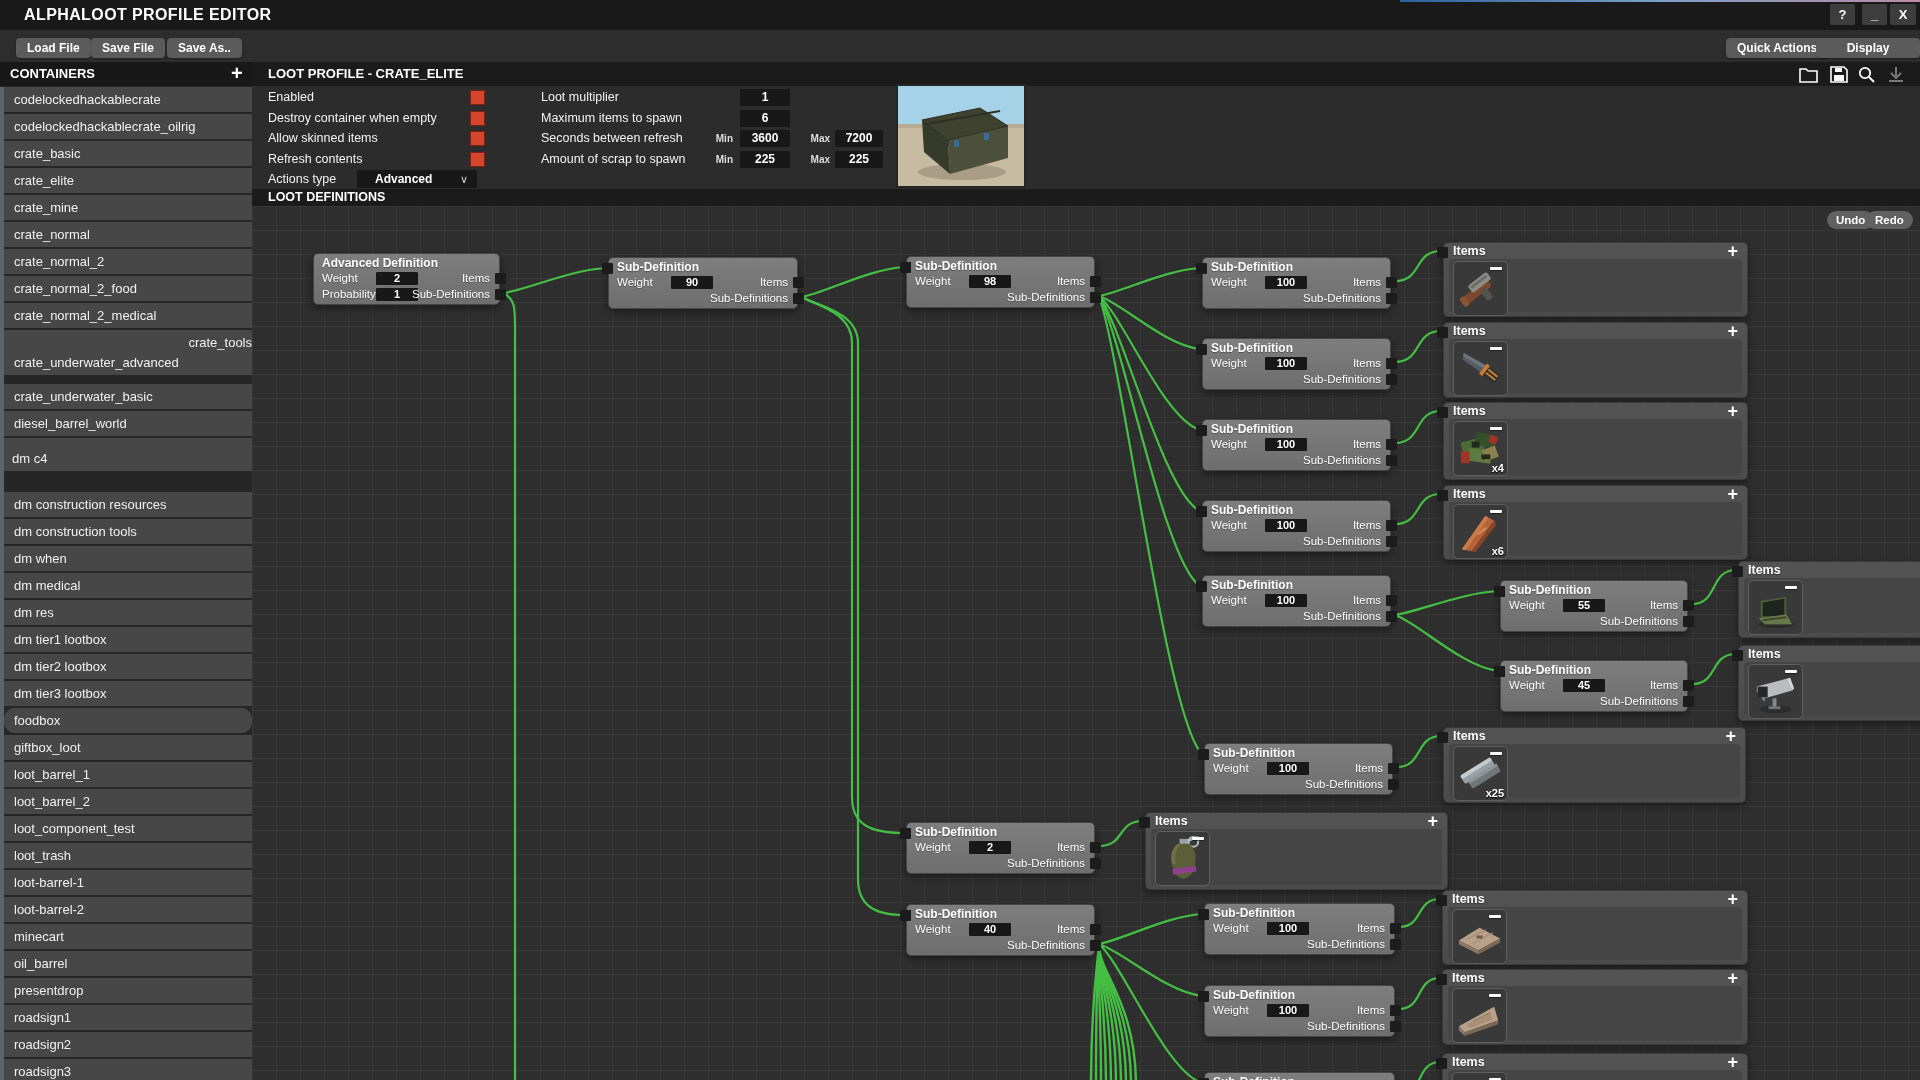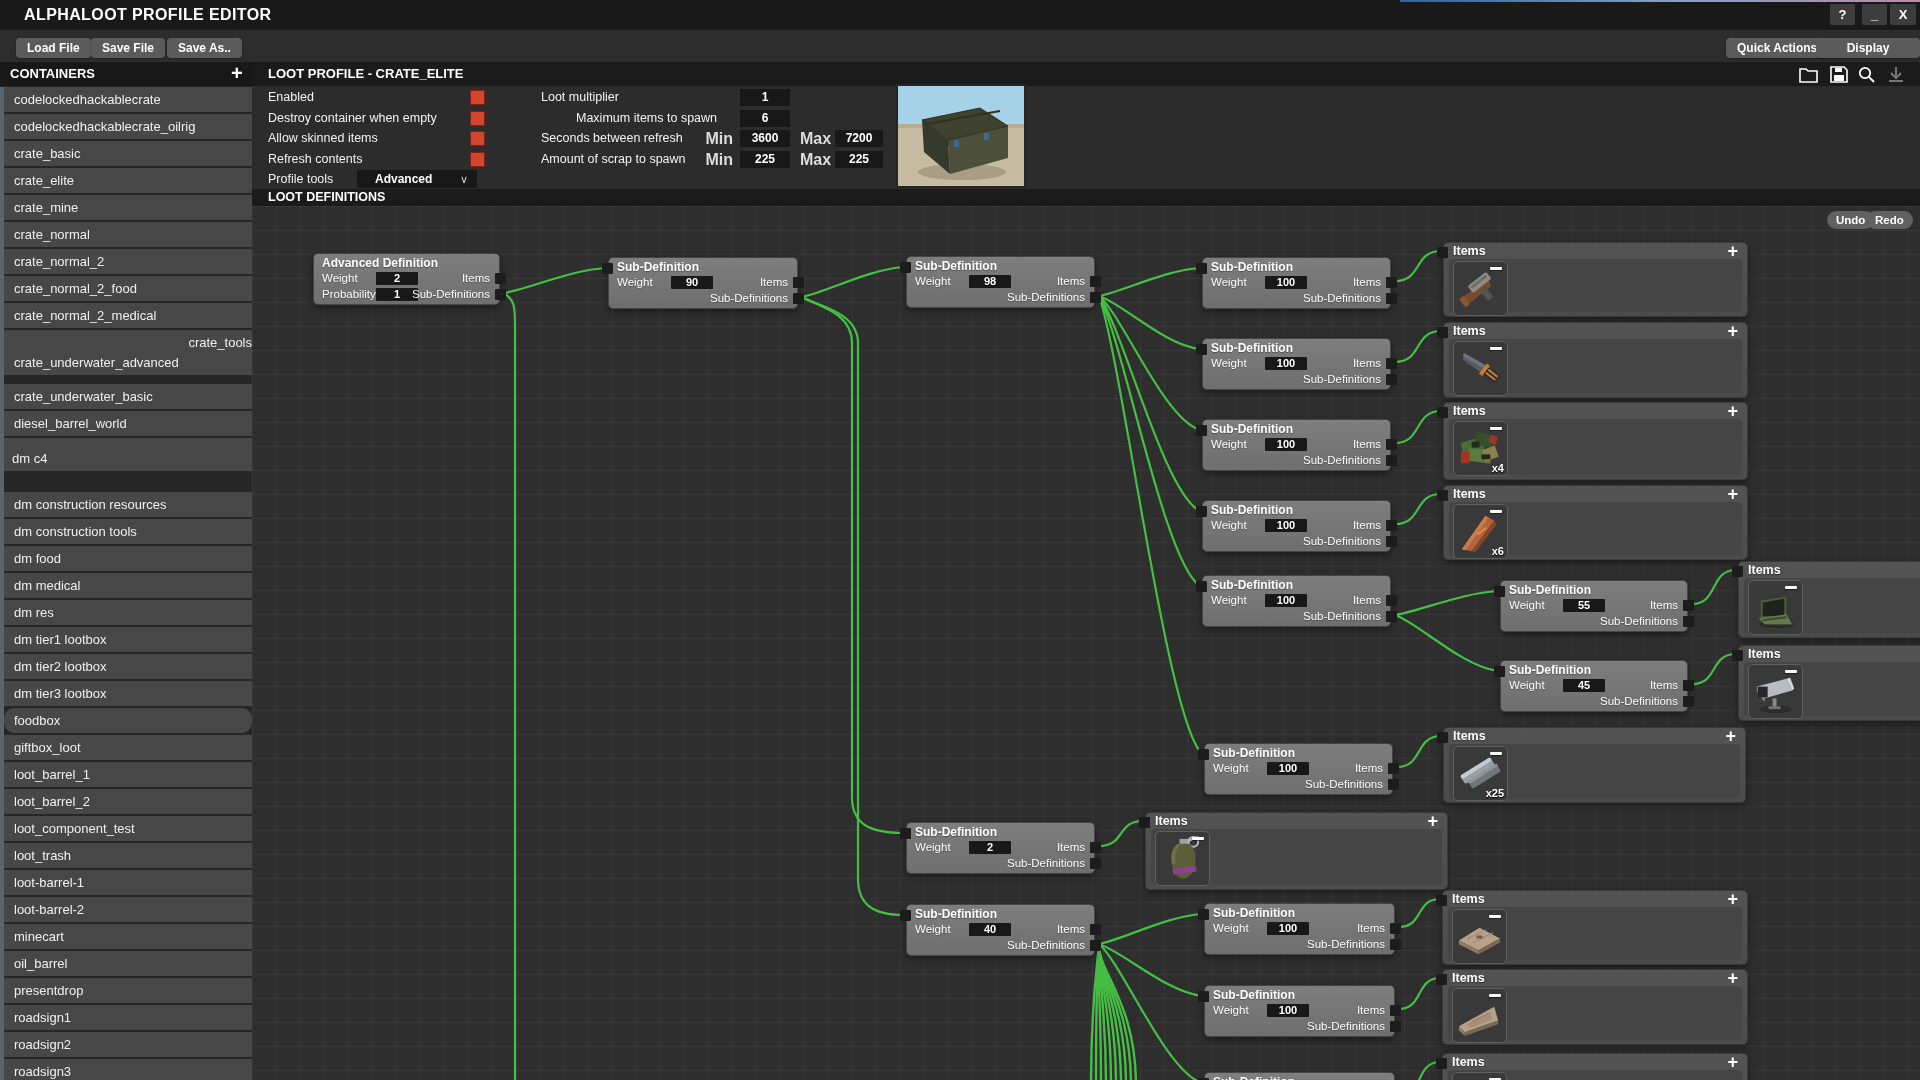--- a/index.html
+++ b/index.html
@@ -26,21 +26,21 @@
             font-size:13px;line-height:25px;padding-left:10px;box-sizing:border-box;}
   
   #mainhead{left:252px;top:62px;width:1668px;height:24px;background:#1b1b1b;border-bottom:1px solid #0c0c0c;}
   #mainhead .t{position:absolute;left:16px;top:4px;font-size:13px;font-weight:bold;color:#fff;}
   .hicon{top:3px;width:22px;height:19px;}
   #settings{left:252px;top:86px;width:1668px;height:103px;background:#2c2c2c;}
   .slabel{font-size:12.5px;color:#f2f2f2;height:17px;line-height:17px;}
   .chk{width:15px;height:15px;background:#d3462e;border:1px solid #7c2114;box-sizing:border-box;}
   .ibox{background:#181818;color:#fff;font-size:12px;font-weight:bold;text-align:center;
         height:17px;line-height:17px;border-radius:1px;}
-  .mm{font-size:16px;font-weight:bold;color:#ddd;height:17px;line-height:17px;text-align:right;}
+  .mm{font-size:10px;font-weight:bold;color:#ddd;height:17px;line-height:17px;text-align:right;}
   #ptype-dd{left:105px;top:84px;width:120px;height:18px;background:#181818;border-radius:1px;color:#fff;
             font-size:12px;font-weight:bold;line-height:18px;}
   #ptype-dd .v{position:absolute;left:18px;}
   #ptype-dd .c{position:absolute;right:9px;top:0px;font-size:11px;font-weight:normal;color:#cfcfcf;}
   #defbar{left:252px;top:189px;width:1668px;height:17px;background:#1b1b1b;border-bottom:1px solid #101010;}
   #defbar .t{position:absolute;left:16px;top:1px;font-size:12.5px;font-weight:bold;color:#fff;}
   
   #canvas{left:252px;top:206px;width:1668px;height:874px;background-color:#2e2e2e;
     background-image:linear-gradient(rgba(255,255,255,.045) 1px,transparent 1px),
                      linear-gradient(90deg,rgba(255,255,255,.045) 1px,transparent 1px);
@@ -115,21 +115,21 @@
       <div class="side-row" style="top: 190px;">crate_normal_2_food</div>
       <div class="side-row" style="top: 217px;">crate_normal_2_medical</div>
       <div class="side-row" style="top: 244px; text-align: right;">crate_tools</div>
       <div class="side-row" style="top: 264px;">crate_underwater_advanced</div>
       <div class="side-row" style="top: 298px;">crate_underwater_basic</div>
       <div class="side-row" style="top: 325px;">diesel_barrel_world</div>
       <div class="side-row" style="top: 352px;">dm ammo</div>
       <div class="side-row" style="top: 360px; padding-left: 8px;">dm c4</div>
       <div class="side-row" style="top: 406px;">dm construction resources</div>
       <div class="side-row" style="top: 433px;">dm construction tools</div>
-      <div class="side-row" style="top: 460px;">dm food</div>
+      <div class="side-row" style="top: 460px;">dm when</div>
       <div class="side-row" style="top: 487px;">dm medical</div>
       <div class="side-row" style="top: 514px;">dm res</div>
       <div class="side-row" style="top: 541px;">dm tier1 lootbox</div>
       <div class="side-row" style="top: 568px;">dm tier2 lootbox</div>
       <div class="side-row" style="top: 595px;">dm tier3 lootbox</div>
       <div class="side-row" style="top: 622px; border-radius: 11px;">foodbox</div>
       <div class="side-row" style="top: 649px;">giftbox_loot</div>
       <div class="side-row" style="top: 676px;">loot_barrel_1</div>
       <div class="side-row" style="top: 703px;">loot_barrel_2</div>
       <div class="side-row" style="top: 730px;">loot_component_test</div>
@@ -181,34 +181,34 @@
         <div class="abs slabel" style="left: 16px; top: 24px;">Destroy container when empty</div>
         <div class="abs chk" style="left: 218px; top: 25px;"></div>
         <div class="abs slabel" style="left: 16px; top: 44px;">Allow skinned items</div>
         <div class="abs chk" style="left: 218px; top: 45px;"></div>
         <div class="abs slabel" style="left: 16px; top: 65px;">Refresh contents</div>
         <div class="abs chk" style="left: 218px; top: 66px;"></div>
       </div>
     <div id="fieldcol">
         <div class="abs slabel" style="left: 289px; top: 3px;">Loot multiplier</div>
         <div class="abs ibox" style="left: 488px; top: 3px; width: 50px;">1</div>
-        <div class="abs slabel" style="left: 289px; top: 24px; margin-left: 35px;">Maximum items to spawn</div>
+        <div class="abs slabel" style="left: 289px; top: 24px;">Maximum items to spawn</div>
         <div class="abs ibox" style="left: 488px; top: 24px; width: 50px;">6</div>
         <div class="abs slabel" style="left: 289px; top: 44px;">Seconds between refresh</div>
         <div class="abs mm" style="left: 443px; top: 44px; width: 38px;">Min</div>
         <div class="abs ibox" style="left: 488px; top: 44px; width: 50px;">3600</div>
         <div class="abs mm" style="left: 548px; top: 44px; width: 30px;">Max</div>
         <div class="abs ibox" style="left: 583px; top: 44px; width: 48px;">7200</div>
         <div class="abs slabel" style="left: 289px; top: 65px;">Amount of scrap to spawn</div>
         <div class="abs mm" style="left: 443px; top: 65px; width: 38px;">Min</div>
         <div class="abs ibox" style="left: 488px; top: 65px; width: 50px;">225</div>
         <div class="abs mm" style="left: 548px; top: 65px; width: 30px;">Max</div>
         <div class="abs ibox" style="left: 583px; top: 65px; width: 48px;">225</div>
       </div>
-    <div class="abs slabel" style="left:16px;top:85px">Profile tools</div>
+    <div class="abs slabel" style="left:16px;top:85px">Actions type</div>
     <div class="abs" id="ptype-dd">
       <span class="v">Advanced</span>
       <span class="c">∨</span>
     </div>
 
     <div class="abs" style="left:644px;top:-2px">
       <svg width="130" height="104">
         <rect x="0" y="0" width="130" height="104" fill="#252525"></rect>
         <rect x="2" y="2" width="126" height="42" fill="#a6d2e8"></rect>
         <rect x="2" y="40" width="126" height="62" fill="#c7bba2"></rect>

